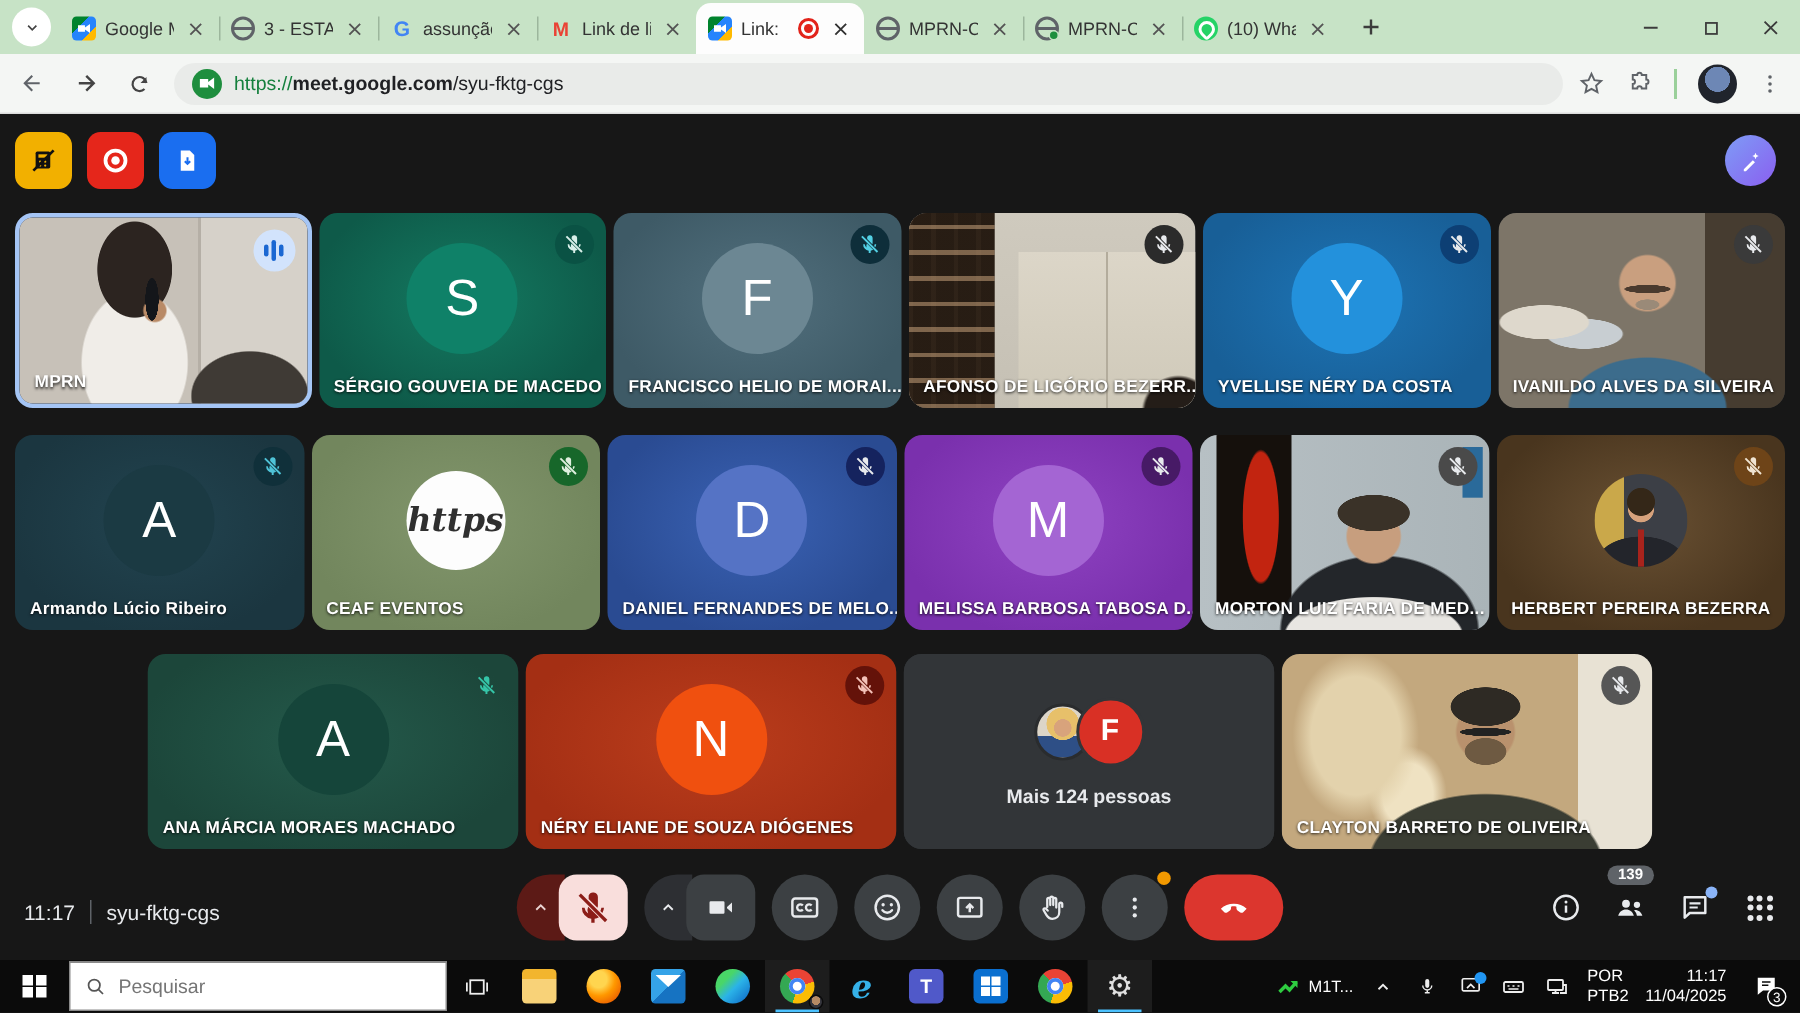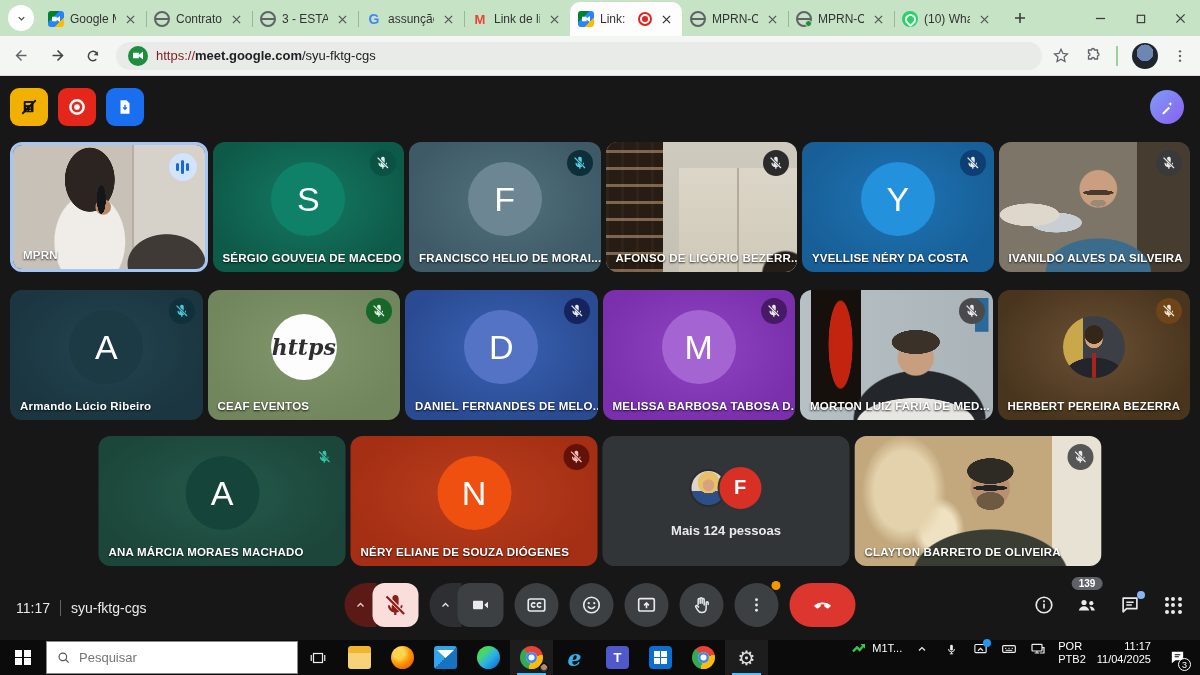--- a/index.html
+++ b/index.html
@@ -30,21 +30,21 @@
   .winctrls{margin-left:auto;display:flex;align-items:center;height:36px}
   .winbtn{width:40px;height:36px;display:flex;align-items:center;justify-content:center}
 
   
   .toolbar{position:absolute;top:36px;left:0;width:1200px;height:40px;background:#f4f6f4;display:flex;align-items:center;border-bottom:1px solid #dcdcdc}
   .navbtn{width:30px;height:30px;display:flex;align-items:center;justify-content:center;border-radius:15px;color:#5f6368;font-size:17px;margin-left:6px}
   .omnibox{flex:1;height:28px;background:#e9ebe9;border-radius:14px;margin:0 10px 0 8px;display:flex;align-items:center;padding:0 12px;gap:8px}
   .meetbadge{width:20px;height:20px;border-radius:50%;background:#1e8e3e;position:relative;flex:none}
   .meetbadge::after{content:"";position:absolute;inset:5px;background:#fff;clip-path:polygon(0 22%,58% 22%,58% 42%,100% 10%,100% 90%,58% 58%,58% 78%,0 78%)}
   .url{font-size:13px;color:#202124;white-space:nowrap}
-  .url .scheme{color:#7f1d1d}
+  .url .scheme{color:#15803d}
   .toolicons{display:flex;align-items:center;gap:14px;margin-right:12px;color:#5f6368}
   .avatarchip{width:26px;height:26px;border-radius:50%;background:radial-gradient(circle at 50% 38%,#6d87b5 0 40%,#20242c 41%)}
   .vline{width:2px;height:20px;background:#9ad09a}
 
   
   .meet{position:absolute;top:76px;left:0;width:1200px;height:564px;background:#171717}
   .extrow{position:absolute;top:12px;left:10px;display:flex;gap:10px}
   .extbtn{width:38px;height:38px;border-radius:9px;display:flex;align-items:center;justify-content:center}
   .magicbtn{position:absolute;top:14px;right:16px;width:34px;height:34px;border-radius:50%;background:linear-gradient(135deg,#7e9cf6,#8a5ff0);display:flex;align-items:center;justify-content:center}
 
@@ -161,21 +161,21 @@
   .ic-edge{border-radius:50%;background:linear-gradient(135deg,#49d668 0 30%,#2bb3e8 55%,#0b63c4)}
   .ic-chrome{border-radius:50%;background:conic-gradient(from -45deg,#ea4335 0 120deg,#fbbc05 120deg 240deg,#34a853 240deg 360deg)}
   .ic-chrome::after{content:"";position:absolute;inset:6px;background:#fff;border-radius:50%;box-shadow:inset 0 0 0 2.5px #4285f4}
   .profbadge{position:absolute;right:4px;bottom:2px;width:10px;height:10px;border-radius:50%;background:radial-gradient(circle at 50% 38%,#b58a64 0 45%,#35353c 46%);border:1px solid #0b0b0b}
   .ic-ie{display:flex;align-items:center;justify-content:center;color:#35b1e8;font-size:22px;font-style:italic;font-family:"DejaVu Serif",serif;font-weight:bold}
   .ic-teams{background:#5059c9;border-radius:4px;color:#fff;font-size:13px;font-weight:bold;display:flex;align-items:center;justify-content:center}
   .ic-store{background:#0a6fd0;border-radius:4px;display:flex;align-items:center;justify-content:center}
   .ic-store b{display:grid;grid-template-columns:6px 6px;grid-auto-rows:6px;gap:1px}
   .ic-store b i{background:#fff}
   .ic-gear{display:flex;align-items:center;justify-content:center;color:#e0e0e0;font-size:20px}
-  .tray{margin-left:auto;display:flex;align-items:flex-start;gap:11px;padding-right:8px;color:#eee}
+  .tray{margin-left:auto;display:flex;align-items:center;gap:11px;padding-right:8px;color:#eee}
   .trayapp{display:flex;align-items:center;gap:5px;font-size:11px;color:#fff}
   .langblk,.clockblk{font-size:11px;line-height:13px;color:#fff;text-align:left}
   .clockblk{text-align:right}
   .trayico{width:18px;height:18px;display:flex;align-items:center;justify-content:center;position:relative}
   .notif{width:30px;height:35px;display:flex;align-items:center;justify-content:center;position:relative}
   .notif .cnt{position:absolute;right:1px;bottom:4px;width:13px;height:13px;border:1px solid #fff;border-radius:50%;background:#0b0b0b;color:#fff;font-size:9px;display:flex;align-items:center;justify-content:center}
 </style>
 </head>
 <body>
 
@@ -184,30 +184,20 @@
   <div class="tabbar">
     <div class="tabsearch">
       <svg width="11" height="11" viewBox="0 0 24 24">
           <path d="M6 9l6 6 6-6" stroke="#444" stroke-width="2.5" fill="none"></path>
         </svg>
     </div>
 
     <div class="tab">
       <span class="fav fav-meet"></span>
       <span class="tab-title">Google M</span>
-      <span class="tab-close">
-          <svg width="9" height="9" viewBox="0 0 10 10">
-            <path d="M1 1l8 8M9 1l-8 8" stroke="#555" stroke-width="1.4"></path>
-          </svg>
-        </span>
-    </div>
-    <div class="tab">
-        <span class="sepline"></span>
-      <span class="fav fav-globe"></span>
-      <span class="tab-title">Contrato</span>
       <span class="tab-close">
           <svg width="9" height="9" viewBox="0 0 10 10">
             <path d="M1 1l8 8M9 1l-8 8" stroke="#555" stroke-width="1.4"></path>
           </svg>
         </span>
     </div>
     <div class="tab">
         <span class="sepline"></span>
       <span class="fav fav-globe"></span>
       <span class="tab-title">3 - ESTAT</span>

